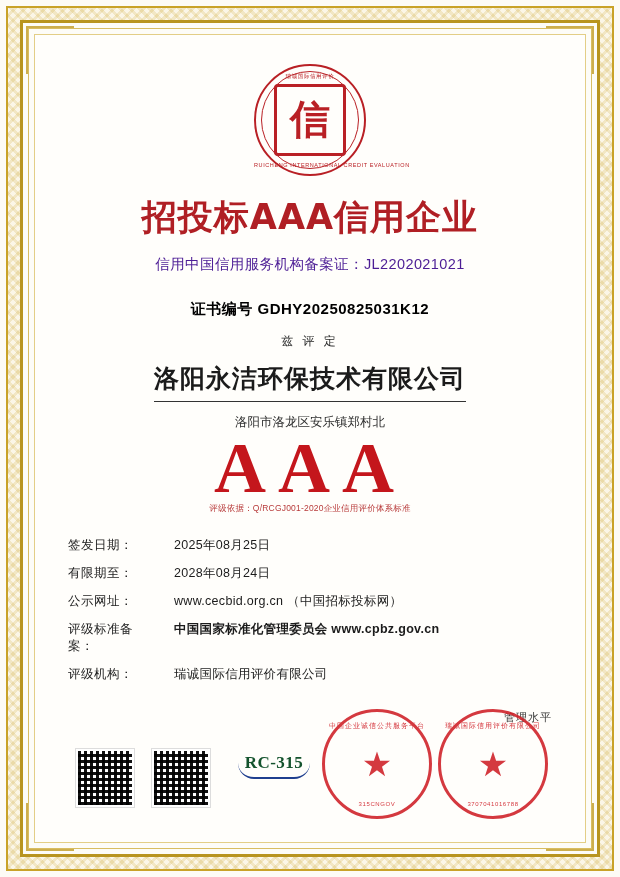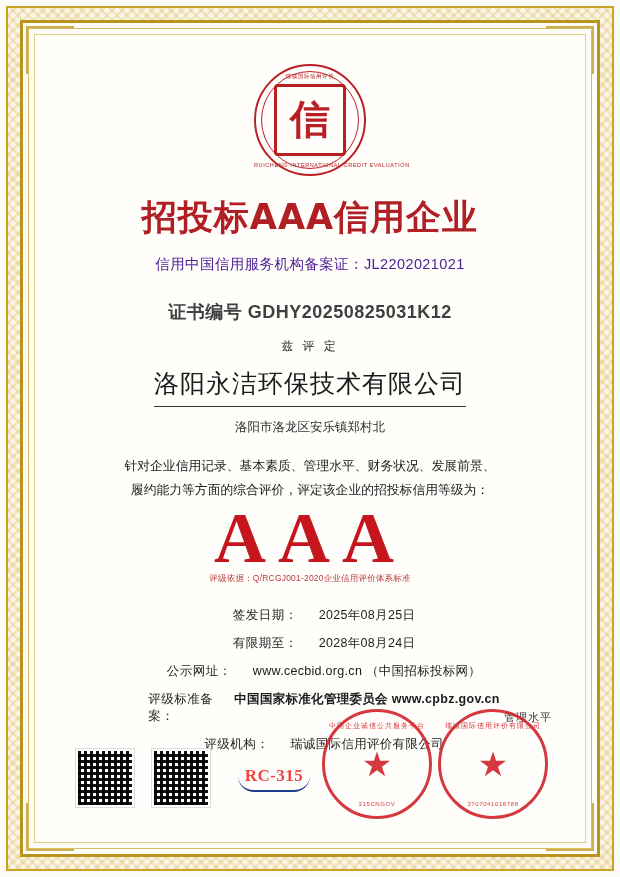--- a/index.html
+++ b/index.html
@@ -139,36 +139,36 @@
     font-family: "DejaVu Sans", "Liberation Sans", sans-serif;
   }
   .subtitle {
     margin-top: 14px;
     font-size: 14.5px;
     color: #4c1d95;
     letter-spacing: 0.4px;
   }
   .cert-no {
     margin-top: 26px;
-    font-size: 18px;
-    font-weight: bold;
-    color: #404040;
+    font-size: 15px;
+    font-weight: bold;
+    color: #000000;
     letter-spacing: 0.5px;
   }
   .awarded-label {
     margin-top: 14px;
     font-size: 12px;
     color: #2a2a2a;
     letter-spacing: 3px;
   }
   .company {
     margin-top: 12px;
     display: inline-block;
     font-size: 25px;
-    font-weight: normal;
+    font-weight: bold;
     color: #1b1b1b;
     letter-spacing: 1px;
     padding-bottom: 6px;
     border-bottom: 1.5px solid #333;
   }
   .address {
     margin-top: 12px;
     font-size: 12.5px;
     color: #2f2f2f;
   }
@@ -202,28 +202,27 @@
   .details {
     margin: 22px 0 0 28px;
     text-align: left;
     font-size: 12.5px;
     color: #1c1c1c;
   }
   .row {
     display: flex;
     align-items: baseline;
     margin-bottom: 11px;
-    justify-content: center;
   }
   .row .label {
     width: 86px;
     flex: none;
     letter-spacing: 0.5px;
   }
-  .row .value { letter-spacing: 0.3px; }
+  .row .value { letter-spacing: 0.3px; margin-left: 20px; }
   .row .value.link { color: #1a1a1a; }
   .row.indent { padding-left: 86px; margin-top: -4px; }
   .strong-link { font-weight: bold; }
 
   
   .footer {
     position: absolute;
     left: 0;
     bottom: 4px;
     width: 540px;
@@ -239,30 +238,30 @@
       repeating-linear-gradient(90deg, #111 0 3px, #fff 3px 6px);
     background-blend-mode: multiply;
     border: 2px solid #fff;
     outline: 1px solid #ddd;
   }
   .qr.q1 { left: 36px; }
   .qr.q2 { left: 112px; }
   .rc-badge {
     position: absolute;
     left: 196px;
-    bottom: 32px;
+    bottom: 45px;
     width: 76px;
     height: 50px;
     display: flex;
     align-items: center;
     justify-content: center;
     font-family: "Liberation Serif", serif;
     font-size: 17px;
     font-weight: bold;
-    color: #ef4444;
+    color: #14532d;
     letter-spacing: 0.5px;
   }
   .rc-badge::after {
     content: "";
     position: absolute;
     left: 2px;
     right: 2px;
     bottom: 9px;
     height: 14px;
     border-bottom: 2px solid #1f3f8f;
@@ -343,24 +342,20 @@
       </div>
     </div>
 
     <div class="title">招投标AAA信用企业</div>
     <div class="subtitle">信用中国信用服务机构备案证：JL2202021021</div>
     <div class="cert-no">证书编号 GDHY20250825031K12</div>
     <div class="awarded-label">兹 评 定</div>
     <div><span class="company">洛阳永洁环保技术有限公司</span></div>
     <div class="address">洛阳市洛龙区安乐镇郑村北</div>
 
-    <div class="statement">
-      <div>针对企业信用记录、基本素质、管理水平、财务状况、发展前景、</div>
-      <div>履约能力等方面的综合评价，评定该企业的招投标信用等级为：</div>
-    </div>
 
     <div class="grade">AAA</div>
     <div class="grade-basis">评级依据：Q/RCGJ001-2020企业信用评价体系标准</div>
 
     <div class="details">
       <div class="row">
         <span class="label">签发日期：</span>
         <span class="value">2025年08月25日</span>
       </div>
       <div class="row">

